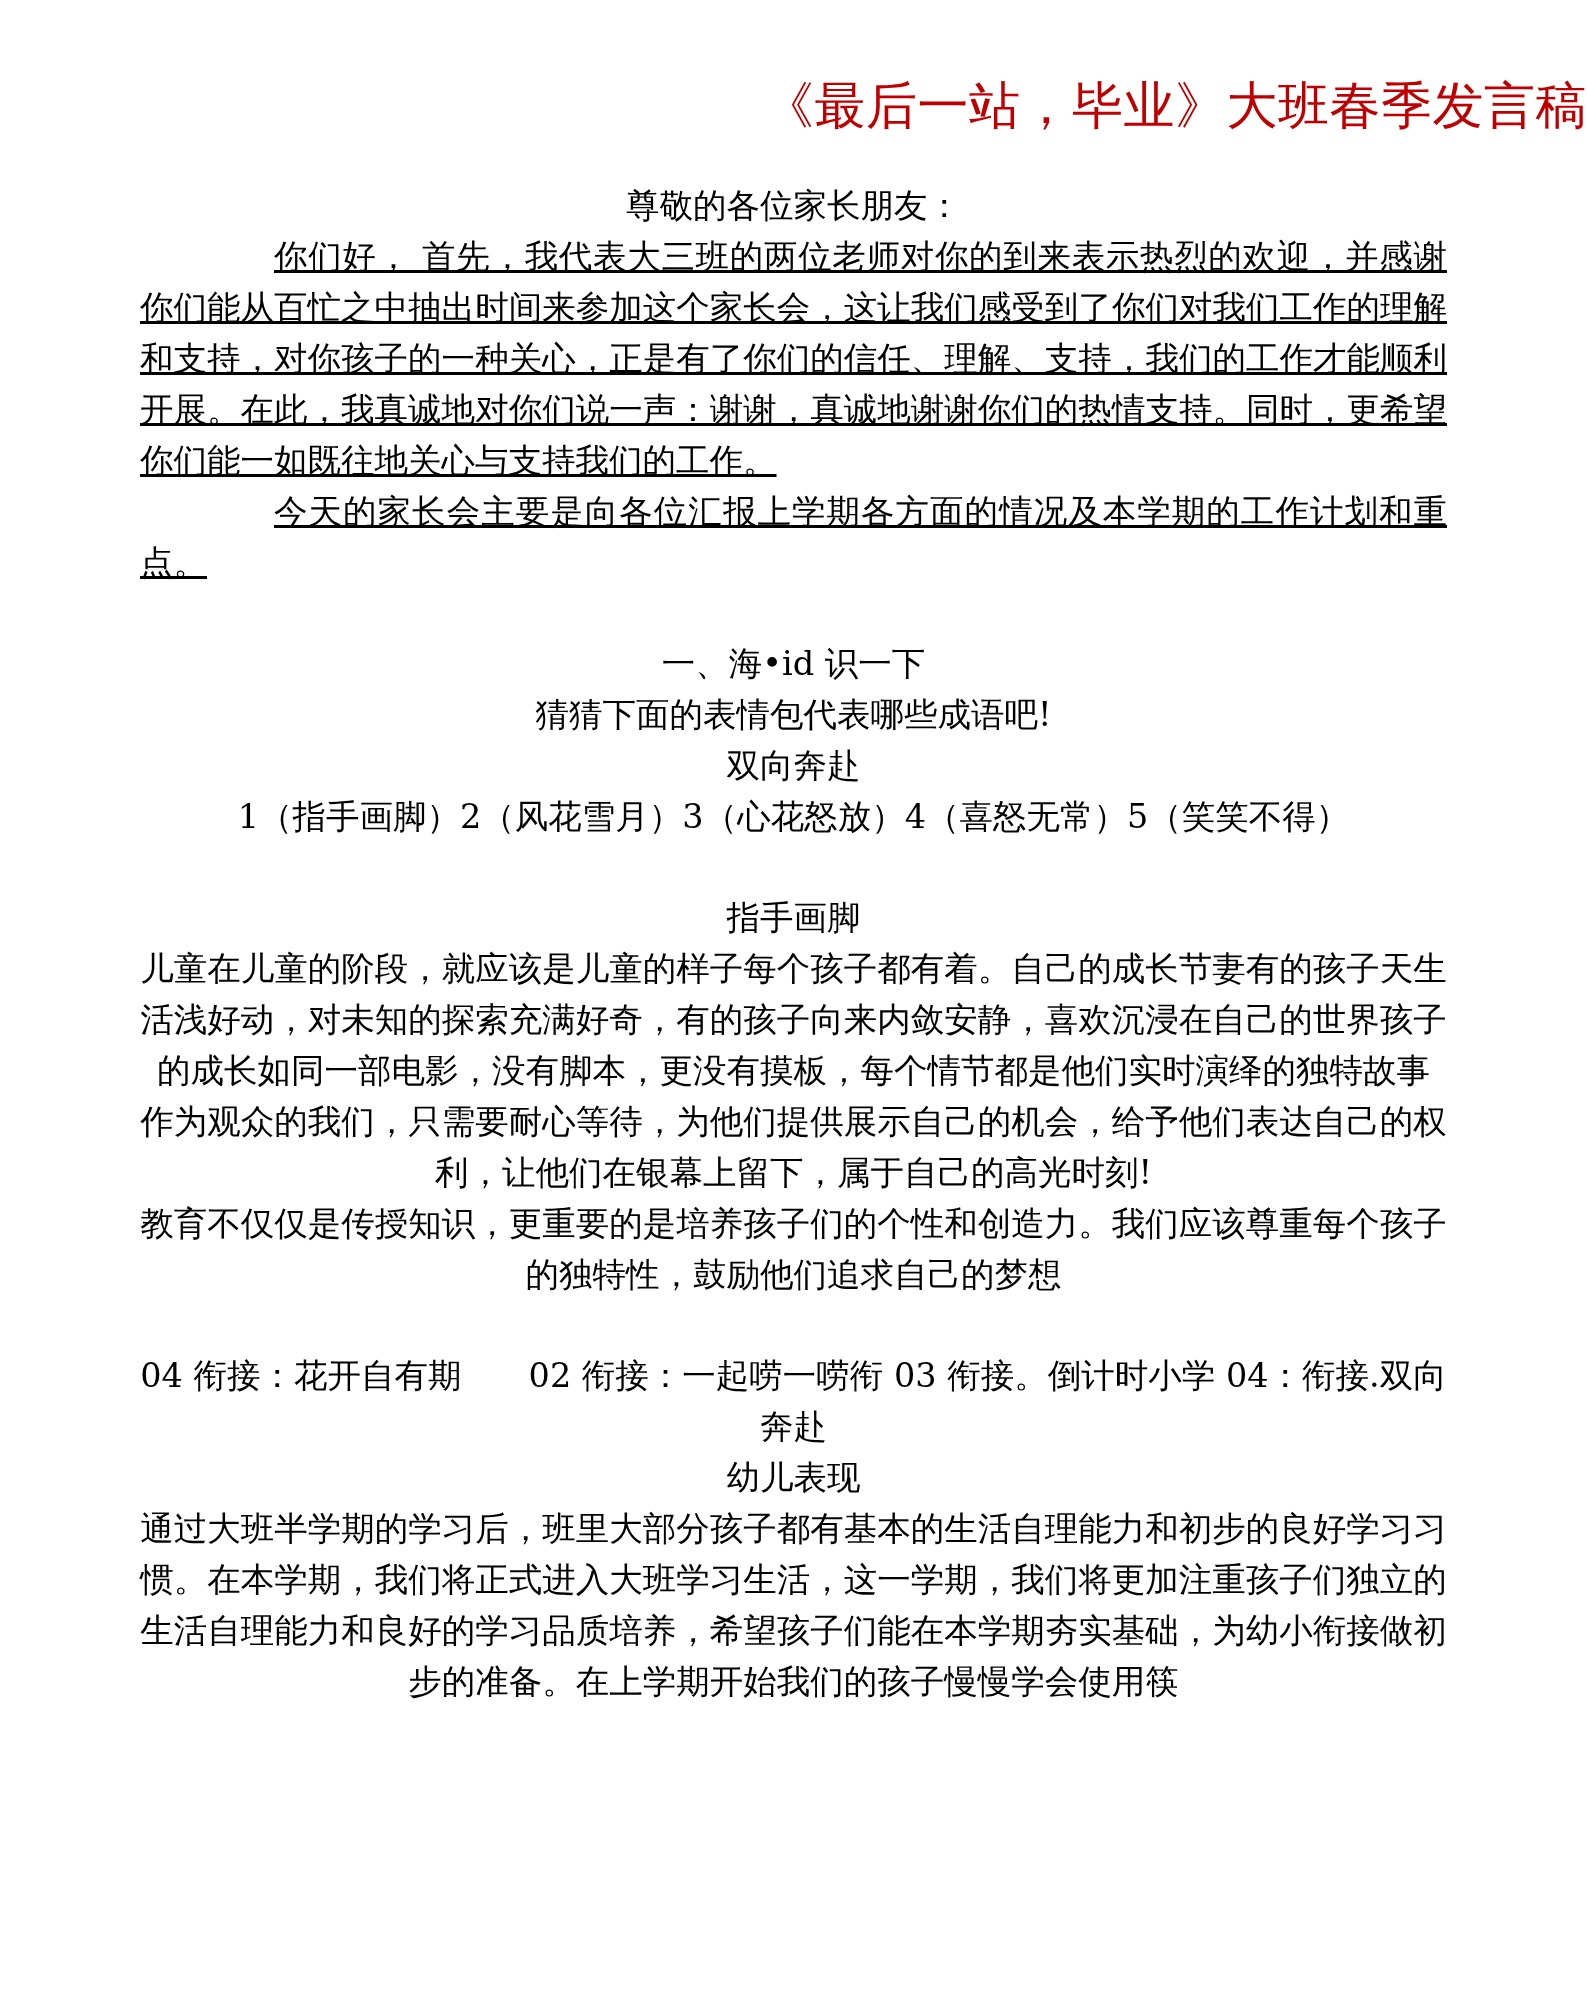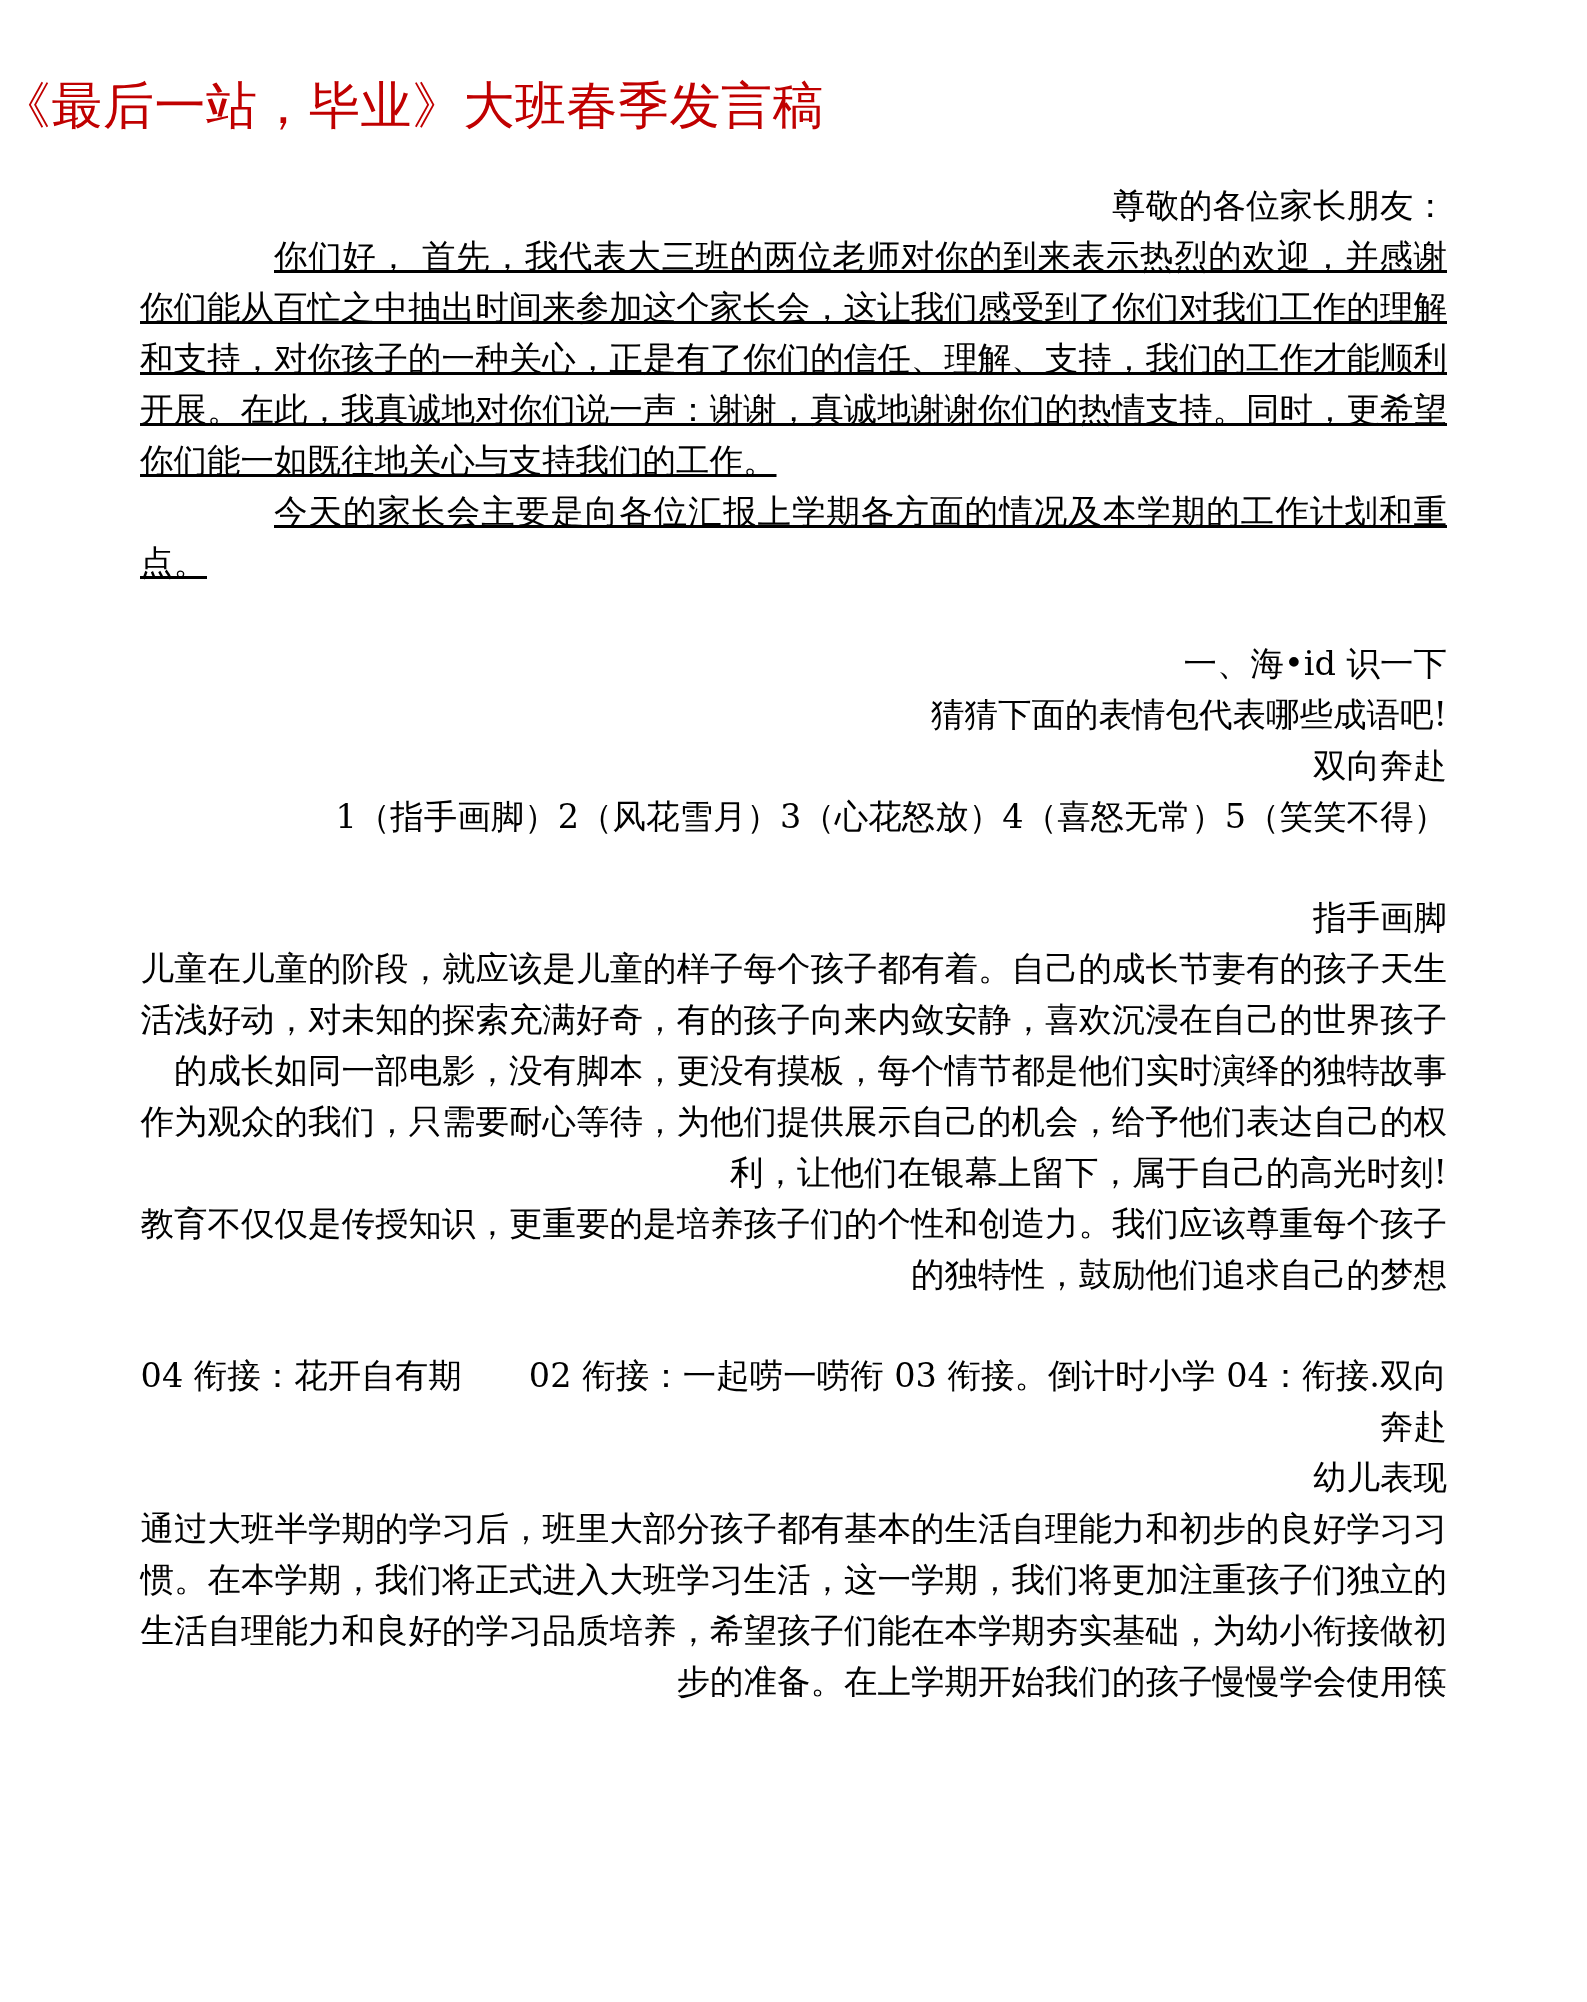--- a/index.html
+++ b/index.html
@@ -20,21 +20,21 @@
     width: 1587px;
     min-height: 2002px;
     box-sizing: border-box;
     padding: 0;
     background: #ffffff;
     overflow: hidden;
   }
   .doc-title {
     margin: 0;
     padding-top: 76px;
-    text-align: left;
+    text-align: right;
     color: #c00000;
     font-family: "DejaVu Serif", "Liberation Serif", serif;
     font-weight: 400;
     font-size: 51px;
     line-height: 1.18;
     letter-spacing: 0.5px;
     white-space: nowrap;
   }
   .body-block {
     margin: 0;
@@ -48,21 +48,21 @@
     text-justify: inter-ideograph;
     font-family: "DejaVu Serif", "Liberation Serif", serif;
     letter-spacing: 0px;
     word-break: break-all;
   }
   .para.indent {
     text-indent: 4em;
     text-decoration: underline;
   }
   .para.flush {
-    text-align: right;
+    text-align: center;
   }
   .spacer-md { height: 50px; }
   .gap-title { height: 44px; }
   .answers {
     letter-spacing: 0px;
   }
   .toc-line {
     white-space: normal;
   }
 </style>

